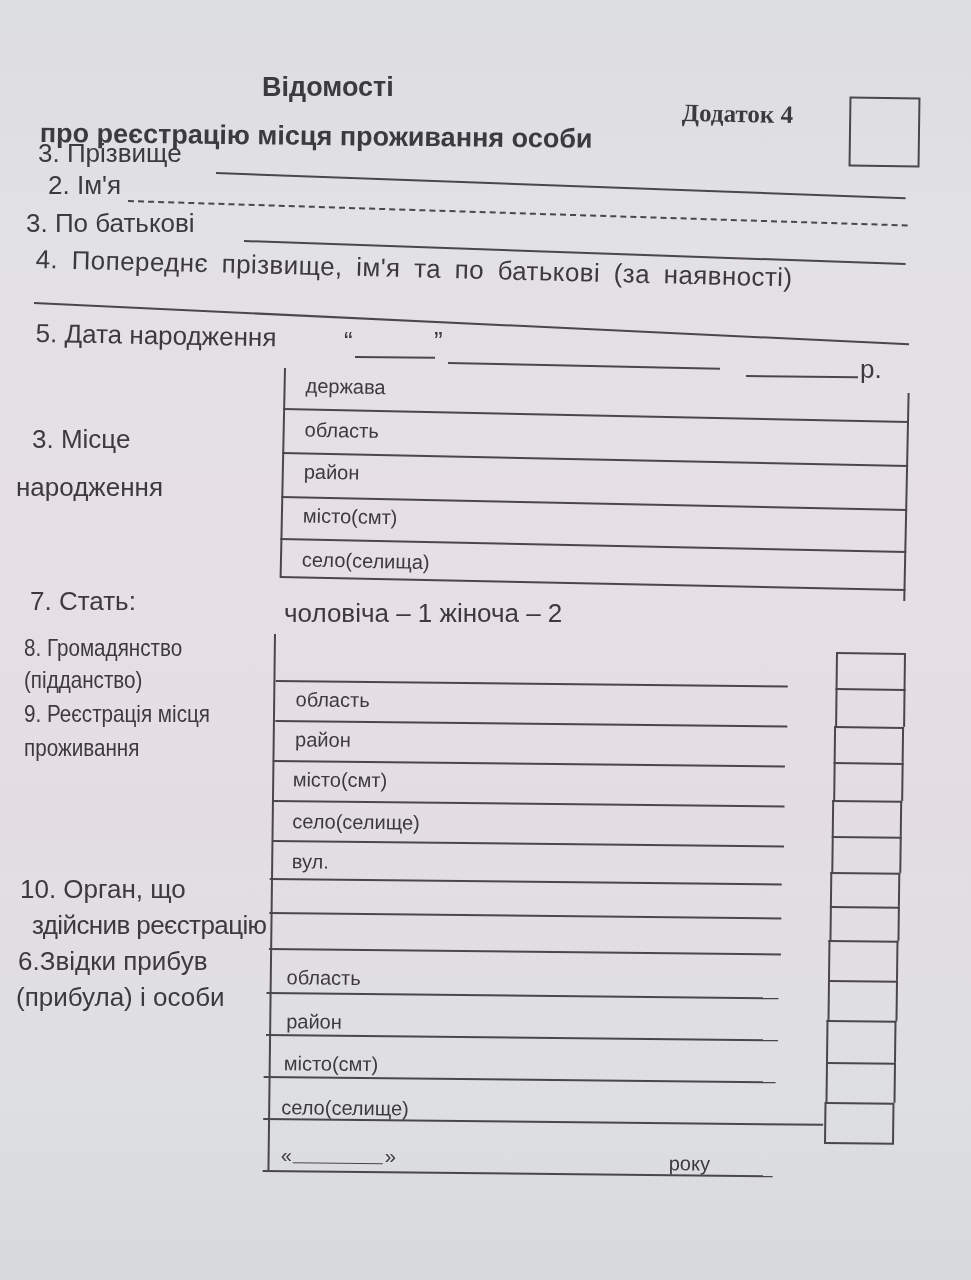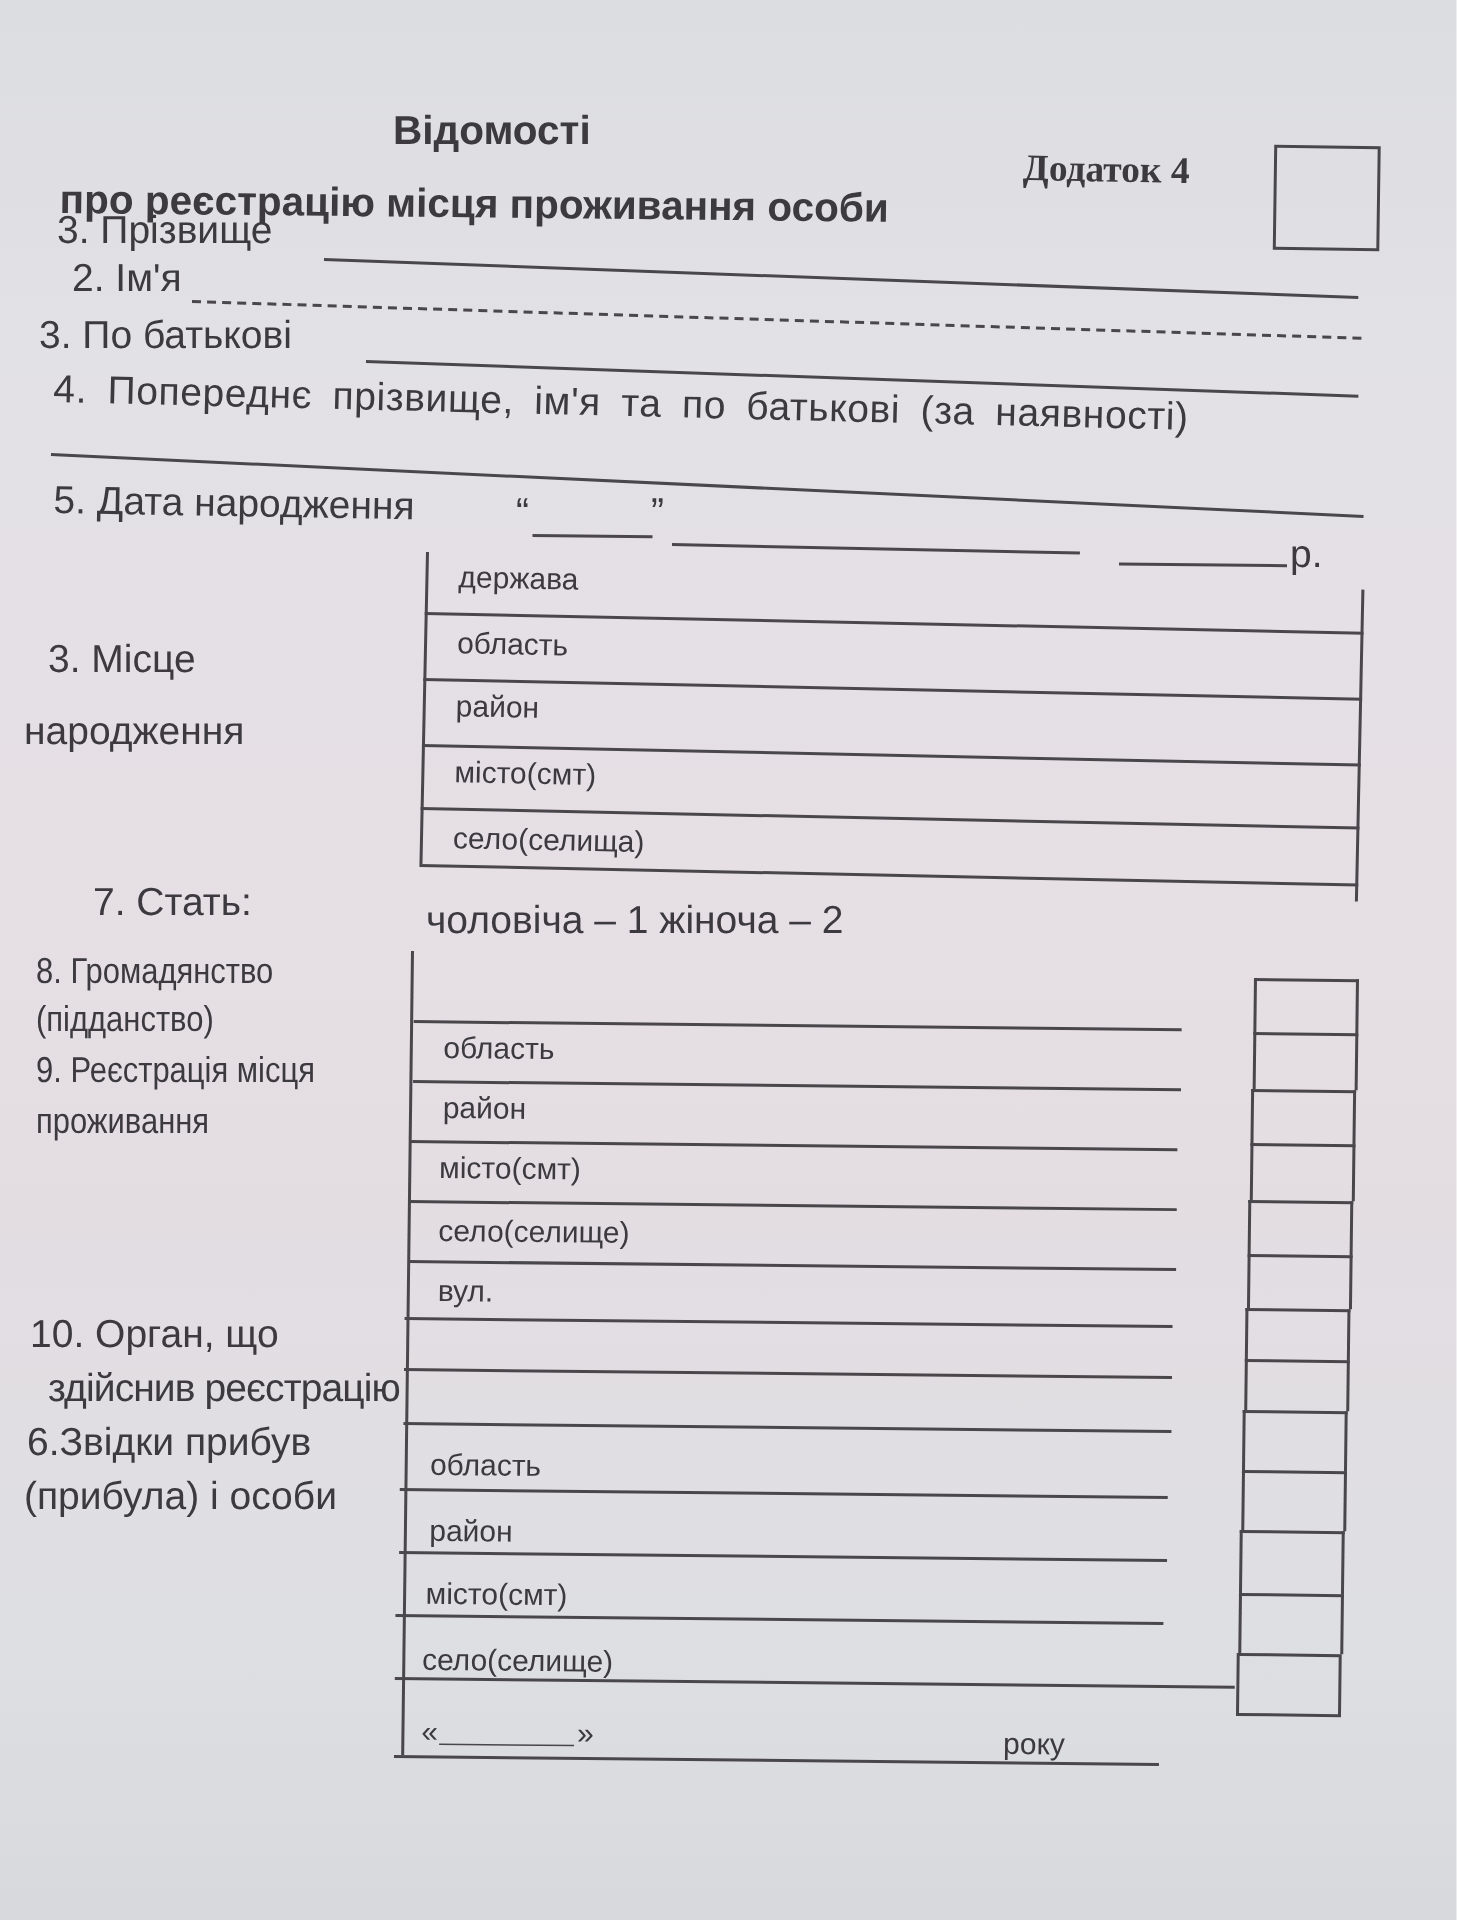--- a/index.html
+++ b/index.html
@@ -61,21 +61,21 @@
   <div class="abs cell" style="left:22px; top:50px;">область</div>
   <div class="line" style="left:0; top:84px; width:626px;"></div>
   <div class="abs cell" style="left:22px; top:92px;">район</div>
   <div class="line" style="left:0; top:128px; width:626px;"></div>
   <div class="abs cell" style="left:22px; top:136px;">місто(смт)</div>
   <div class="line" style="left:0; top:170px; width:626px;"></div>
   <div class="abs cell" style="left:22px; top:180px;">село(селища)</div>
   <div class="line" style="left:0; top:208px; width:626px;"></div>
 </div>
 
-<div class="abs lbl" style="left:30px; top:586px;margin-left:32px;">7. Стать:</div>
+<div class="abs lbl" style="left:30px; top:586px;">7. Стать:</div>
 <div class="abs lbl" style="left:284px; top:598px;">чоловіча – 1 жіноча – 2</div>
 
 <div class="abs lbl-sm" style="left:24px; top:634px; transform: scaleX(0.86);">8. Громадянство</div>
 <div class="abs lbl-sm" style="left:24px; top:666px; transform: scaleX(0.86);">(підданство)</div>
 <div class="abs lbl-sm" style="left:24px; top:700px; transform: scaleX(0.86);">9. Реєстрація місця</div>
 <div class="abs lbl-sm" style="left:24px; top:734px; transform: scaleX(0.86);">проживання</div>
 
 <div class="abs lbl" style="left:20px; top:874px;text-align:center;">10. Орган, що</div>
 <div class="abs lbl" style="left:32px; top:910px; letter-spacing:-0.6px;">здійснив реєстрацію</div>
 <div class="abs lbl" style="left:18px; top:946px;">6.Звідки прибув</div>

